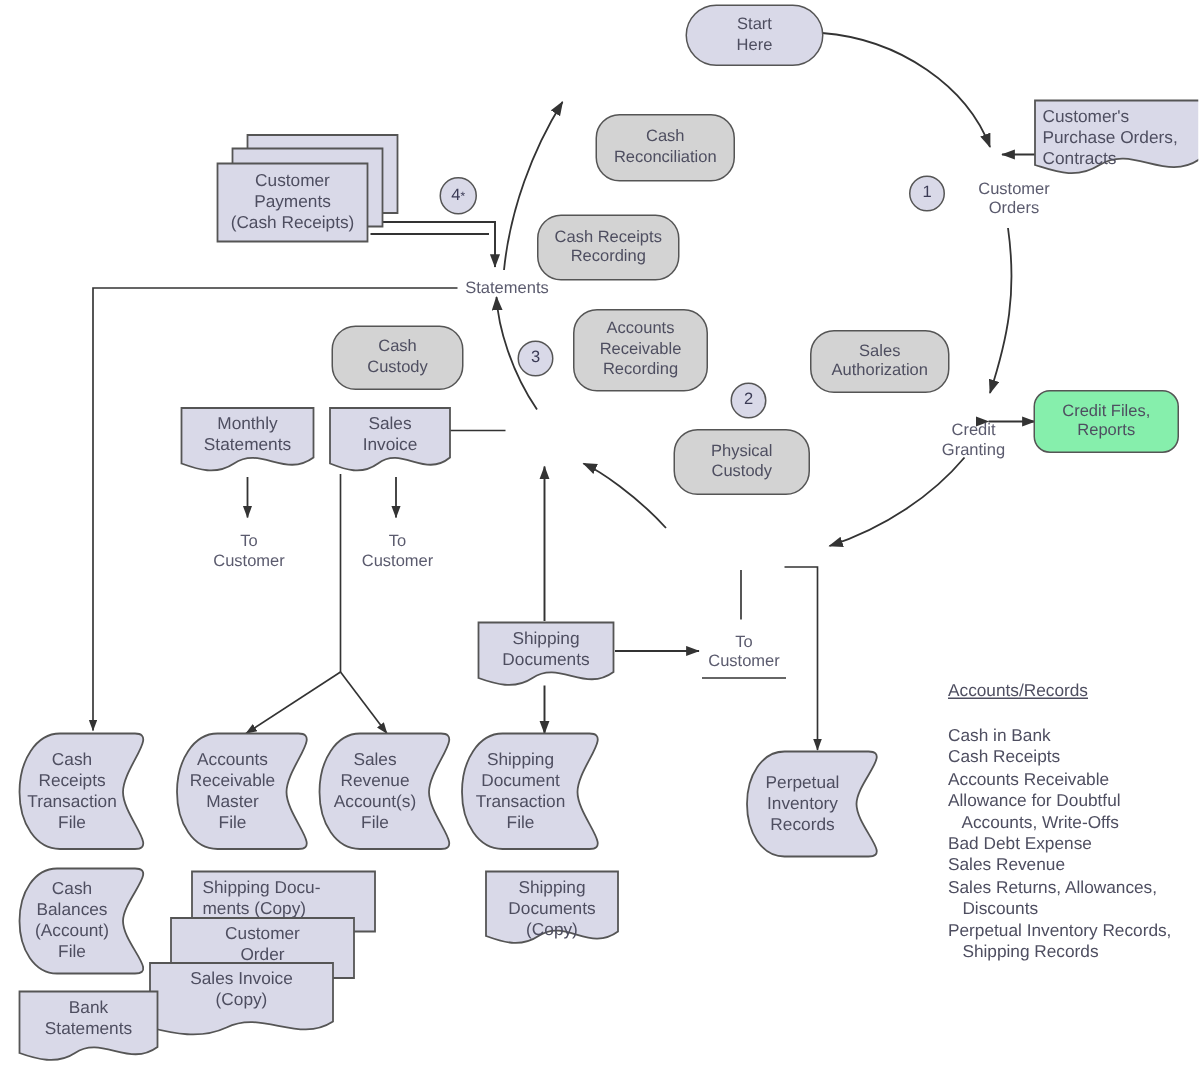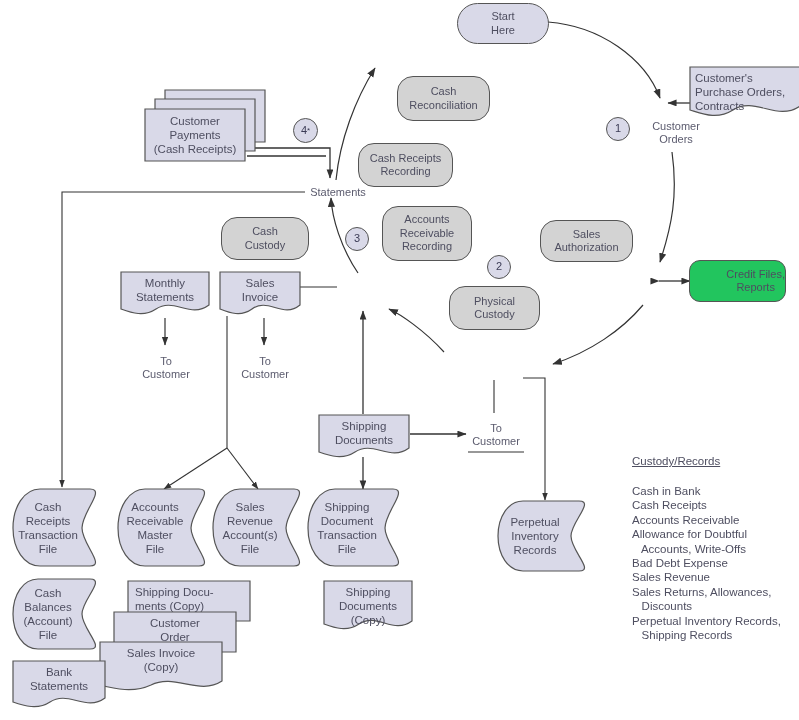--- a/index.html
+++ b/index.html
@@ -33,24 +33,23 @@
     z-index:3;
   }
   
   .oval-gray{
     background:#d3d3d3;
     border:1.2px solid #555;
     border-radius:16px;
   }
   
   .oval-lav{
-    background:#22c55e;
+    background:#86efac;
     border:1.2px solid #555;
     border-radius:11px;
-    justify-content:flex-end;
   }
   
   .stadium{
     background:#d9d9e8;
     border:1.2px solid #555;
     border-radius:22px;
   }
   
   .label{
     background:transparent;
@@ -239,20 +238,24 @@
     <span style="white-space:pre-line">Credit Files,
 Reports</span>
   </div>
 
 
   <div class="node label" style="left:637px;top:117px;width:78px;height:32px;">
     <span style="white-space:pre-line">Customer
 Orders</span>
   </div>
 
+  <div class="node label" style="left:613px;top:278px;width:72px;height:32px;">
+    <span style="white-space:pre-line">Credit
+Granting</span>
+  </div>
 
 
 
   <div class="node label" style="left:303px;top:185px;width:70px;height:16px;">
     <span>Statements</span>
   </div>
 
   <div class="node numcircle" style="left:606px;top:117px;width:24px;height:24px;">
     <span>1</span>
   </div>
@@ -402,21 +405,21 @@
   </div>
 
   <div class="doc" style="left:12px;top:660px;width:94px;height:52px;">
     <svg width="94" height="52" viewBox="0 0 94 52">
       <path d="M1,1 H93 V38 C74,52 56,30 38,42 C26,50 12,46 1,42 Z" fill="#d9d9e8" stroke="#555" stroke-width="1.2"></path>
     </svg>
     <div class="doc-text" style="height:52px;white-space:pre-line;">Bank
 Statements</div>
   </div>
 
-  <div class="acct-head" style="left:632px;top:455px;">Custody/Records</div>
+  <div class="acct-head" style="left:632px;top:455px;">Accounts/Records</div>
 
   <div class="acct-list" style="left:632px;top:484px;">Cash in Bank
 Cash Receipts
 Accounts Receivable
 Allowance for Doubtful
    Accounts, Write-Offs
 Bad Debt Expense
 Sales Revenue
 Sales Returns, Allowances,
    Discounts

